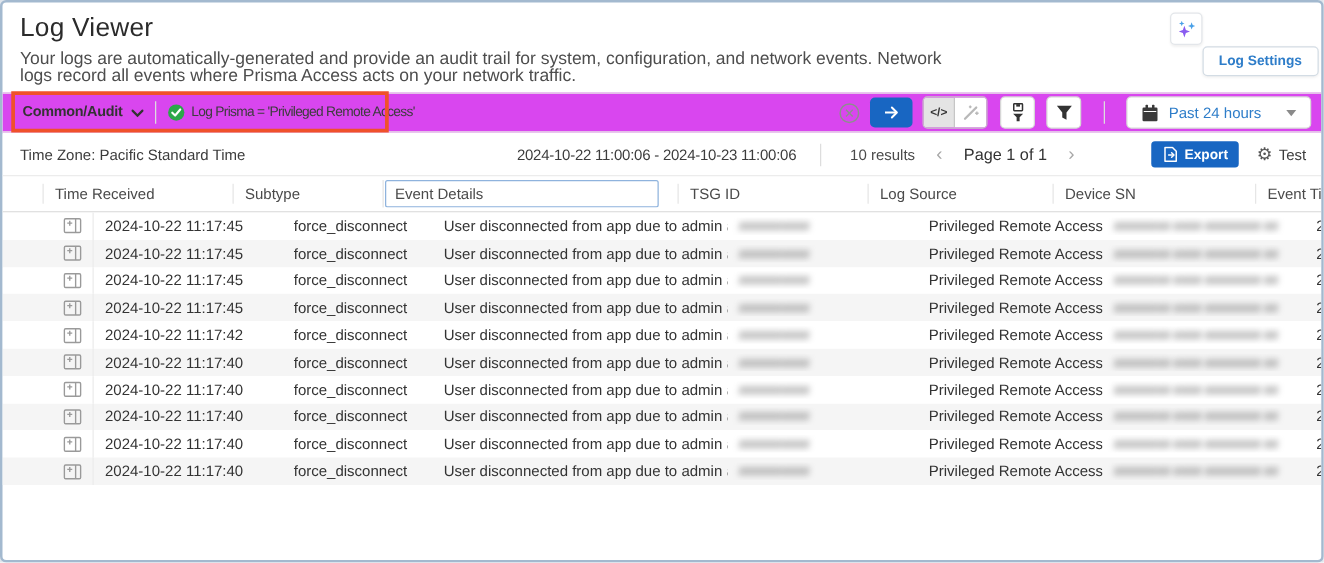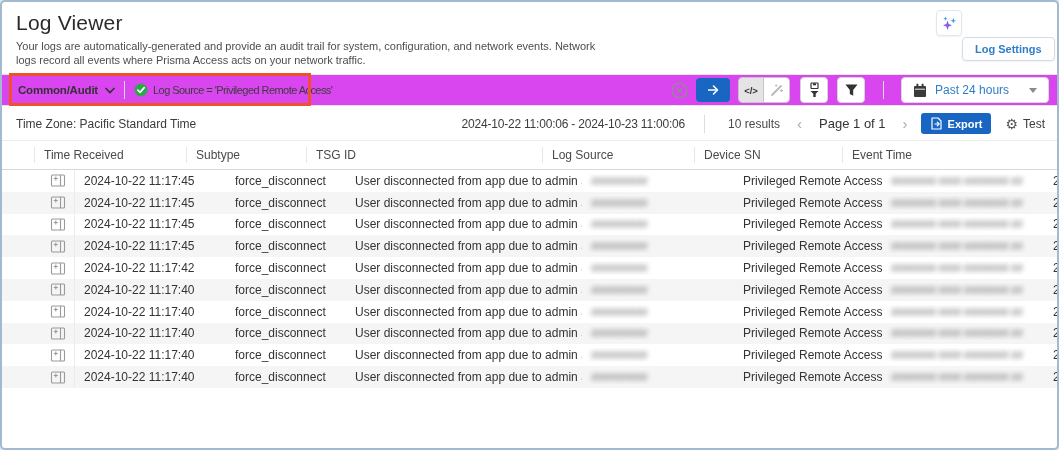--- a/index.html
+++ b/index.html
@@ -4,21 +4,21 @@
 <style>
   * { margin:0; padding:0; box-sizing:border-box; }
   body { background:#dfe5ec; font-family:"Liberation Sans", sans-serif; }
   .page {
     position:relative; width:1059px; height:450px; background:#fff;
     border:2px solid #a3b9cf; border-radius:5px; overflow:hidden;
     --accent:#1866C2; --link:#2E7DC9; --annot:#F0512B; --green:#2BA84A;
   }
   
   .page-title { position:absolute; top:9px; left:14px; font-size:21px; font-weight:400; color:#2b2b2b; letter-spacing:0.2px; }
-  .page-desc { position:absolute; top:37px; left:14px; font-size:11px; color:#4d4d4d; line-height:14px; }
+  .page-desc { position:absolute; top:37px; left:14px; font-size:14px; color:#4d4d4d; line-height:14px; }
   .sparkle-btn { position:absolute; top:8px; left:934px; width:26px; height:26px; border:1px solid #e3e6ea; border-radius:4px; background:#fff; display:flex; align-items:center; justify-content:center; box-shadow:0 1px 2px rgba(0,0,0,.06); cursor:pointer; }
   .log-settings-btn { position:absolute; top:35px; left:960px; height:24px; padding:0 12px; border:1px solid #d3dce4; border-radius:4px; background:#fff; color:var(--link); font-size:11px; font-weight:700; display:flex; align-items:center; box-shadow:0 1px 2px rgba(0,0,0,.05); cursor:pointer; }
   
   .filter-bar { position:absolute; top:72px; left:0; right:0; height:32px; border-top:1px solid #e7e7e7; border-bottom:1px solid #e7e7e7; display:flex; align-items:center; padding:0 8px 0 16px; background:#d946ef; }
   .scope { display:flex; align-items:center; gap:7px; font-size:11.5px; font-weight:700; color:#333; letter-spacing:-0.2px; cursor:pointer; }
   .vsep { width:1px; height:18px; background:#ddd; margin:0 9px; flex:none; }
   .chip { display:flex; align-items:center; gap:5px; font-size:11px; color:#3c3c3c; letter-spacing:-0.55px; cursor:pointer; white-space:nowrap; }
   .query-space { flex:1; height:100%; cursor:text; }
   .icon-btn-plain { display:flex; align-items:center; justify-content:center; cursor:pointer; flex:none; }
   .go-btn { width:34px; height:24px; background:var(--accent); border-radius:4px; display:flex; align-items:center; justify-content:center; margin:0 8px; cursor:pointer; flex:none; }
@@ -32,21 +32,21 @@
   .caret-down { width:0; height:0; border-left:4px solid transparent; border-right:4px solid transparent; border-top:5px solid #8a8a8a; }
   .annotation-box { position:absolute; top:71px; left:7px; width:302px; height:33px; border:3px solid var(--annot); pointer-events:none; z-index:5; }
   
   .info-bar { position:absolute; top:105px; left:0; right:0; height:33px; display:flex; align-items:center; padding:0 12px 0 14px; background:#fff; }
   .tz { font-size:12px; color:#3c3c3c; }
   .info-right { margin-left:auto; display:flex; align-items:center; gap:10px; }
   .range { font-size:12px; color:#3c3c3c; letter-spacing:-0.2px; }
   .results { font-size:12px; color:#4a4a4a; margin:0 4px; }
   .pg-chev { font-size:15px; color:#a8a8a8; cursor:pointer; padding:0 3px; line-height:1; }
   .pg-label { font-size:13px; color:#333; margin:0 4px; }
-  .export-btn { display:flex; align-items:center; gap:5px; background:var(--accent); color:#fff; border-radius:3px; height:21px; padding:0 9px; font-size:11px; font-weight:700; cursor:pointer; }
+  .export-btn { display:flex; align-items:center; gap:5px; background:var(--accent); color:#fff; border-radius:3px; height:21px; padding:0 9px; font-size:11px; font-weight:700; cursor:pointer;margin-left:48px; }
   .test { display:flex; align-items:center; gap:5px; font-size:12px; color:#3c3c3c; cursor:pointer; margin-left:4px; }
   .gear { font-family:"DejaVu Sans", sans-serif; font-size:14px; color:#555; line-height:1; }
   
   .log-table { position:absolute; top:138px; left:0; right:0; }
   .grid-row { display:grid; grid-template-columns:32px 152px 120px 236px 152px 148px 162px minmax(0,1fr); align-items:center; }
   .thead { height:30px; border-top:1px solid #ececec; border-bottom:1px solid #d8d8d8; font-size:12px; color:#4a4a4a; background:#fff; }
   .th { padding-left:9px; height:16px; line-height:16px; border-left:1px solid #e6e6e6; white-space:nowrap; overflow:hidden; cursor:pointer; }
   .th.first { border-left:none; }
   .th-highlight { display:inline-block; border:1px solid #8fb3dd; border-radius:2px; padding:3px 7px; margin-left:-8px; width:calc(100% - 7px); height:auto; line-height:14px; }
   .row { height:21.8px; font-size:12px; color:#333; background:#fff; cursor:pointer;padding-left:40px; }
@@ -90,21 +90,21 @@
       </span>
     </div>
     <div class="vsep"></div>
     <div class="chip">
       <span>
         <svg width="14" height="14" viewBox="0 0 14 14">
             <circle cx="7" cy="7" r="6.5" fill="#2BA84A"></circle>
             <polyline points="3.8,7.2 6.1,9.4 10.2,4.6" fill="none" stroke="#fff" stroke-width="1.7" stroke-linecap="round" stroke-linejoin="round"></polyline>
           </svg>
       </span>
-      <span>Log Source = 'Privileged Remote Access'</span>
+      <span>Log Prisma = 'Privileged Remote Access'</span>
     </div>
     <div class="query-space"></div>
     <div class="icon-btn-plain">
       <span>
         <svg width="17" height="17" viewBox="0 0 17 17">
             <circle cx="8.5" cy="8.5" r="7.4" fill="none" stroke="#8e8e8e" stroke-width="1.2"></circle>
             <line x1="5.8" y1="5.8" x2="11.2" y2="11.2" stroke="#8e8e8e" stroke-width="1.2"></line>
             <line x1="11.2" y1="5.8" x2="5.8" y2="11.2" stroke="#8e8e8e" stroke-width="1.2"></line>
           </svg>
       </span>
@@ -189,20 +189,21 @@
         <span>Test</span>
       </div>
     </div>
   </div>
 
   <div class="log-table">
     <div class="grid-row thead">
       <div class="th first"></div>
       <div class="th">Time Received</div>
       <div class="th">Subtype</div>
+      <div class="th" style="height:auto;"><span class="th-highlight">Event Details</span></div>
       <div class="th">TSG ID</div>
       <div class="th">Log Source</div>
       <div class="th">Device SN</div>
       <div class="th">Event Time</div>
     </div>
     <div>
     <div class="grid-row row">
       <div class="icon-cell">
         <span>
           <svg width="16" height="15" viewBox="0 0 16 15">

